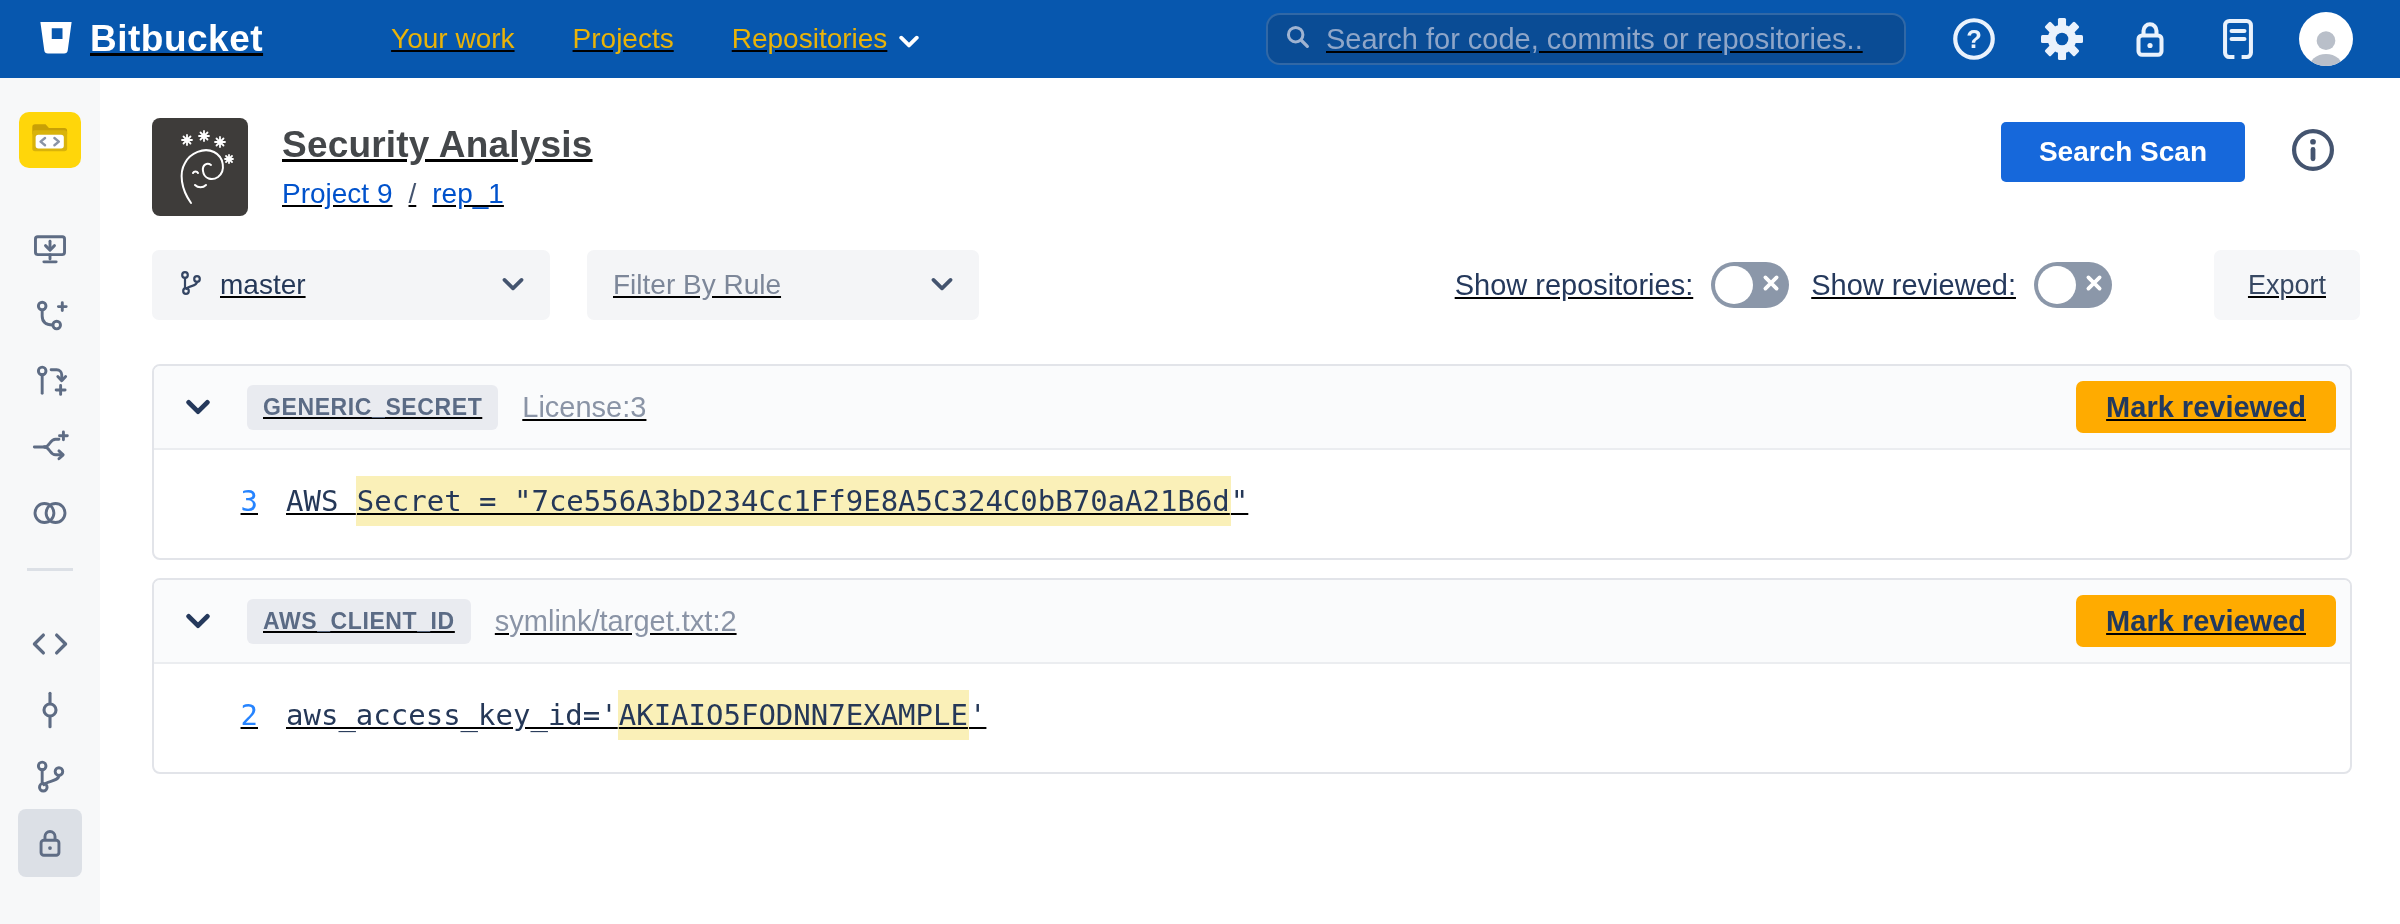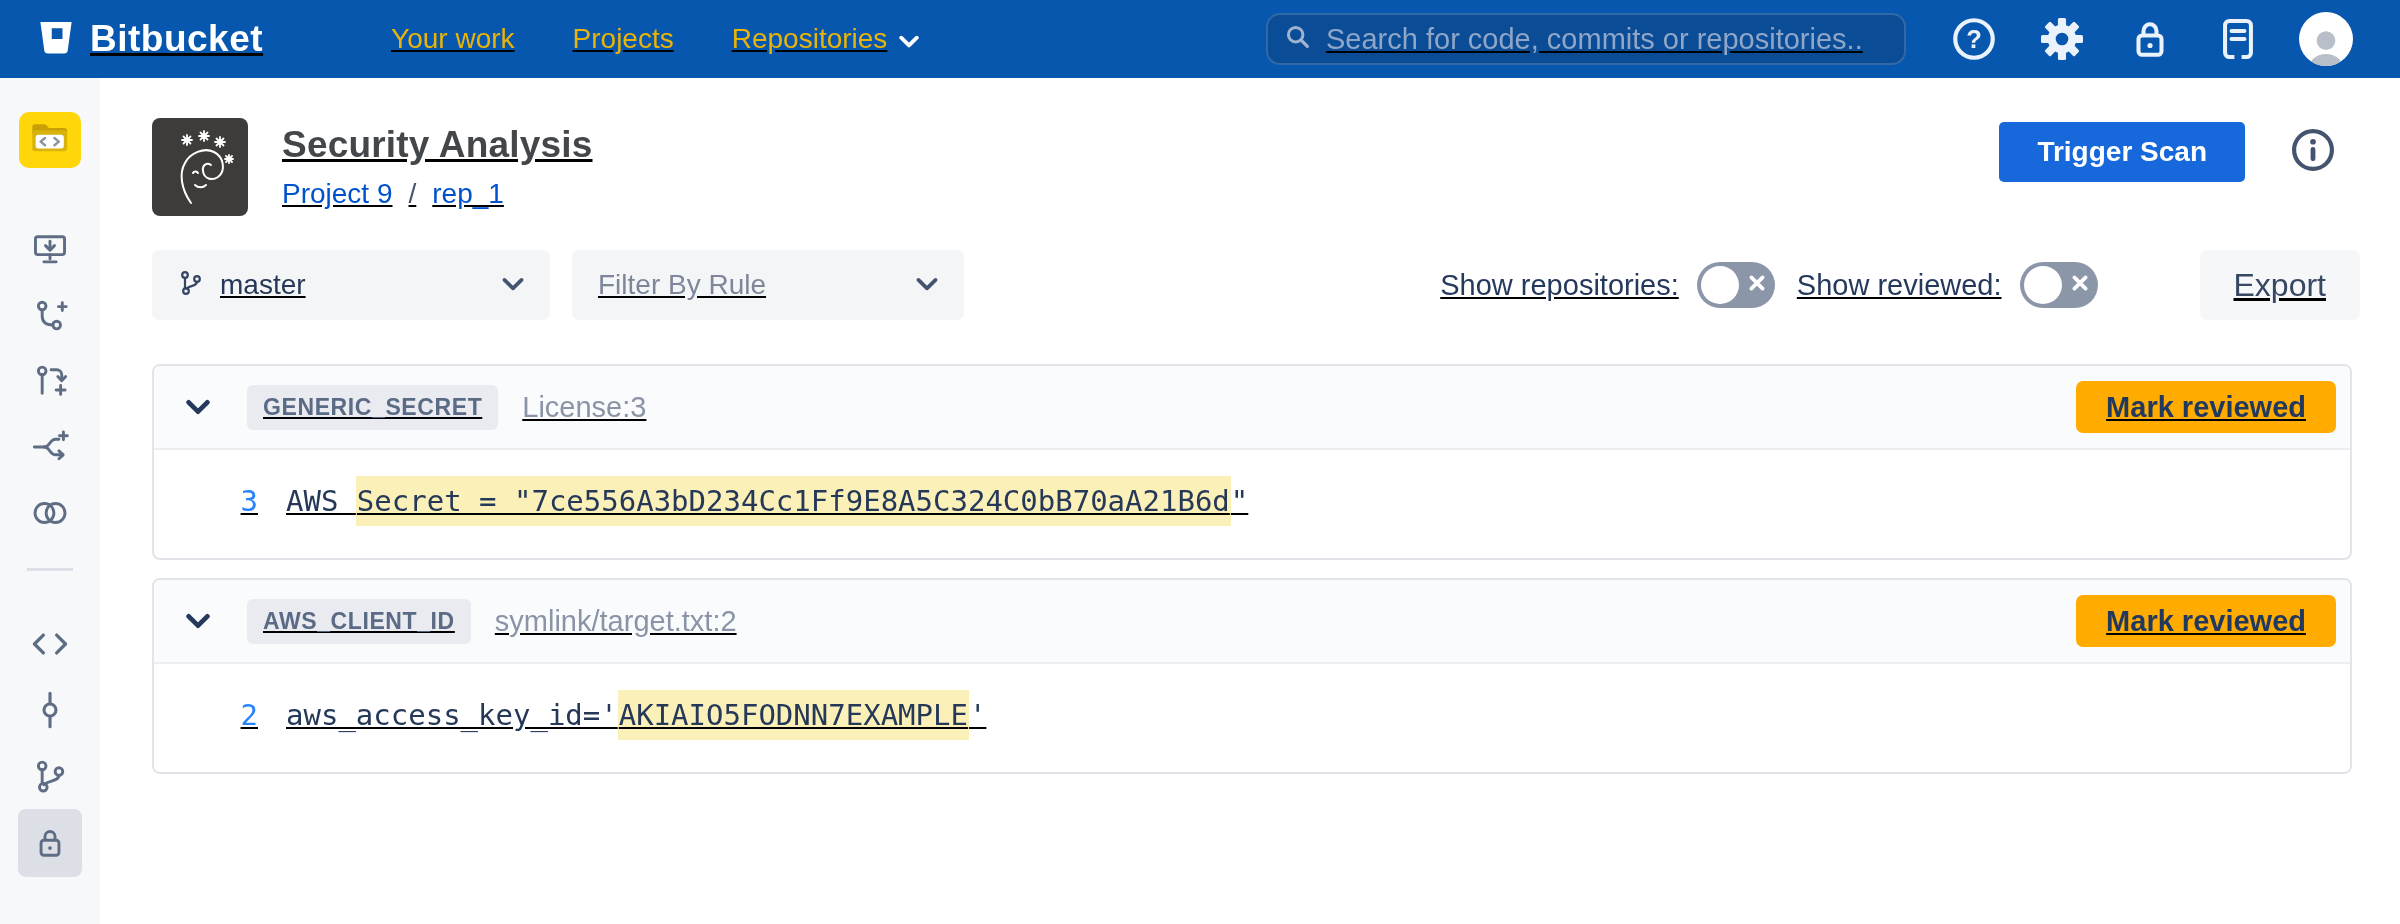--- a/index.html
+++ b/index.html
@@ -67,41 +67,41 @@
   .breadcrumb a { color:#0052CC; text-decoration:none; cursor:pointer; }
   .crumb-sep { color:#44546F; }
   .header-actions { position:absolute; top:44px; right:63px; display:flex; align-items:center; gap:44px; }
   .btn-primary {
     background:#1668DB; color:#fff; font-size:28px; font-weight:bold;
     border:none; border-radius:5px; height:60px; padding:0 38px; cursor:pointer;
     font-family:"Liberation Sans",sans-serif;
   }
 
   
-  .toolbar { margin-top:34px; display:flex; align-items:center; }
+  .toolbar { margin-top:34px; display:flex; align-items:center;gap:15px; }
   .select {
     height:70px; background:#F4F5F7; border-radius:7px; display:flex;
     align-items:center; padding:0 26px; cursor:pointer; gap:16px;
   }
   .select.branch { width:398px; }
   .select.rule { width:392px; margin-left:22px; }
   .select-label { font-size:28px; color:#253858; }
   .select-label.placeholder { color:#7D8799; }
   .select .spacer { flex:1; }
   .toolbar-right { margin-left:auto; display:flex; align-items:center; }
   .toggle-label { font-size:29px; color:#25395C; margin-right:18px; }
   .toggle {
     width:78px; height:46px; border-radius:24px; background:#8B97A9;
     display:flex; align-items:center; padding:0 8px 0 4px; cursor:pointer;
     margin-right:22px; justify-content:space-between;
   }
   .toggle .knob { width:38px; height:38px; border-radius:50%; background:#fff; }
   .btn-export {
     margin-left:80px; height:70px; padding:0 34px; background:#F6F7F9;
-    border:none; border-radius:7px; font-size:32px; color:#374863; cursor:pointer;
+    border:none; border-radius:7px; font-size:27px; color:#374863; cursor:pointer;
     font-family:"Liberation Sans",sans-serif;
   }
 
   
   .findings { margin-top:44px; display:flex; flex-direction:column; gap:18px; width:2200px; }
   .card { border:2px solid #E2E4E9; border-radius:8px; background:#fff; overflow:hidden; }
   .card-header {
     height:84px; background:#FAFBFC; border-bottom:2px solid #EBEDF0;
     display:flex; align-items:center; padding:0 14px 0 22px;
   }
@@ -334,21 +334,21 @@
           <div class="page-title">Security Analysis</div>
           <div class="breadcrumb">
             <a>Project 9</a>
             <span class="crumb-sep">/</span>
             <a>rep_1</a>
           </div>
         </div>
       </div>
 
       <div class="header-actions">
-        <button class="btn-primary">Trigger Scan</button>
+        <button class="btn-primary">Search Scan</button>
         <span>
           <svg width="48" height="48" viewBox="0 0 32 32">
               <circle cx="16" cy="16" r="12.6" fill="none" stroke="#44546F" stroke-width="2.8"></circle>
               <circle cx="16" cy="10.5" r="1.9" fill="#44546F"></circle>
               <rect x="14.4" y="14" width="3.2" height="9.5" rx="1.6" fill="#44546F"></rect>
             </svg>
         </span>
       </div>
 
       <div class="toolbar">

